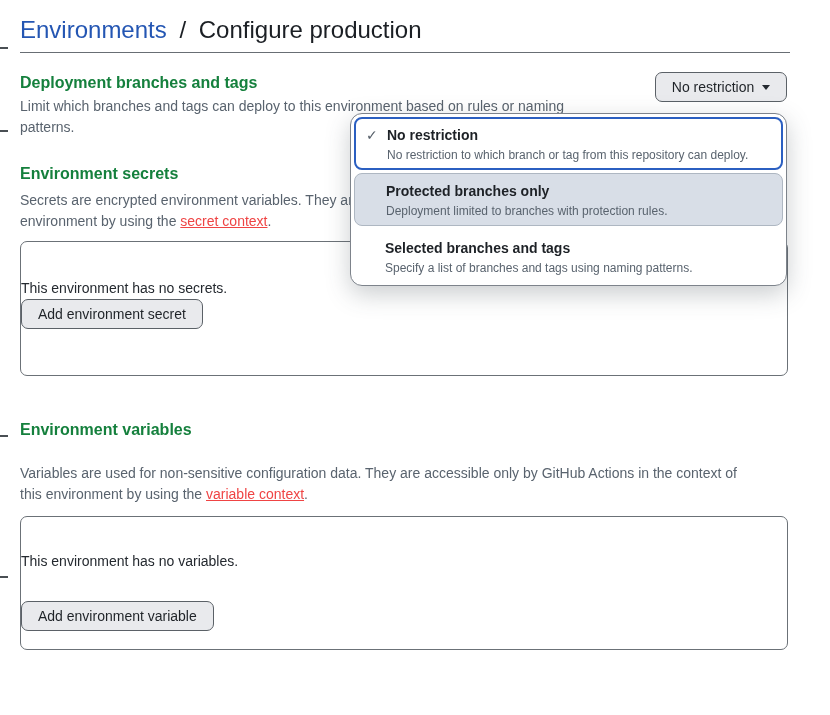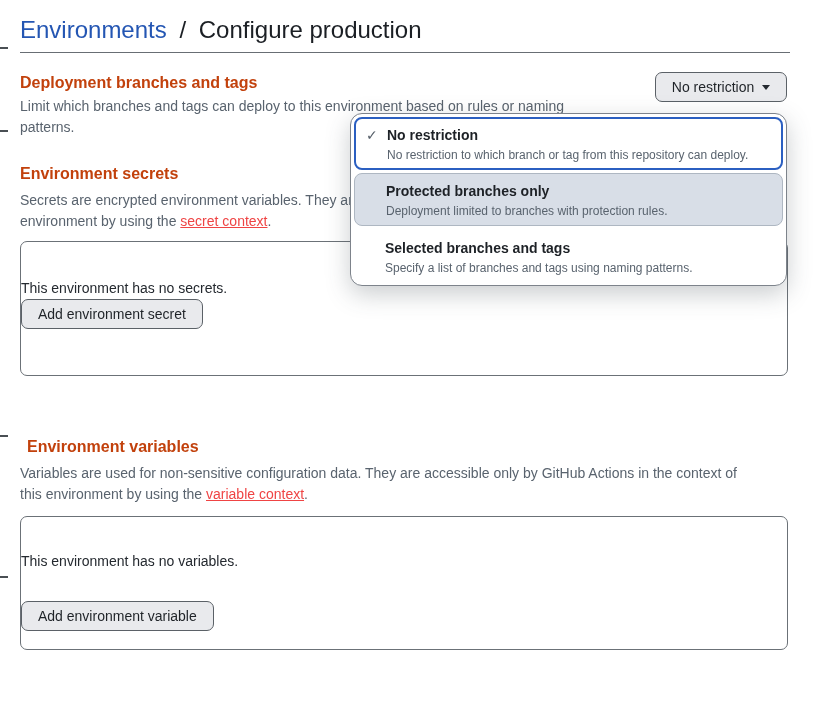--- a/index.html
+++ b/index.html
@@ -9,29 +9,29 @@
   .page { position: relative; width: 830px; height: 715px; background: #fff; }
 
   
   .page-title { position: absolute; left: 20px; top: 15px; font-size: 24px; line-height: 30px; font-weight: 400; white-space: nowrap; }
   .crumb-link { color: #2456b3; text-decoration: none; cursor: pointer; }
   .crumb-sep { color: #1b1f24; margin: 0 6px; }
   .crumb-current { color: #1b1f24; }
   .header-rule { position: absolute; left: 20px; top: 52px; width: 770px; height: 1px; background: #686e74; }
 
   
-  .section-title { position: absolute; left: 20px; font-size: 16px; line-height: 20px; font-weight: 700; color: #c2410c; }
+  .section-title { position: absolute; left: 20px; font-size: 16px; line-height: 20px; font-weight: 700; color: #15803d; }
   .section-desc { position: absolute; left: 20px; font-size: 14px; line-height: 21px; color: #59636e; }
   .inline-link { color: #ef4444; text-decoration: underline; cursor: pointer; }
 
   #deployment-title { top: 73px; }
   #deployment-desc { top: 96px; }
   #secrets-title { top: 164px; }
   #secrets-desc { top: 190px; width: 760px; }
-  #variables-title { top: 437px; margin-left: 7px; }
+  #variables-title { top: 420px; }
   #variables-desc { top: 463px; width: 760px; }
 
   
   .btn {
     display: inline-flex; align-items: center; justify-content: center; gap: 8px;
     background: #e9eaed; border: 1px solid #5b6167; border-radius: 7px;
     font-family: inherit; font-size: 14px; font-weight: 500; color: #1f2328;
     height: 30px; padding: 0 16px; cursor: pointer; white-space: nowrap;
   }
   .select-btn { position: absolute; left: 655px; top: 72px; width: 132px; padding: 0 10px; }

